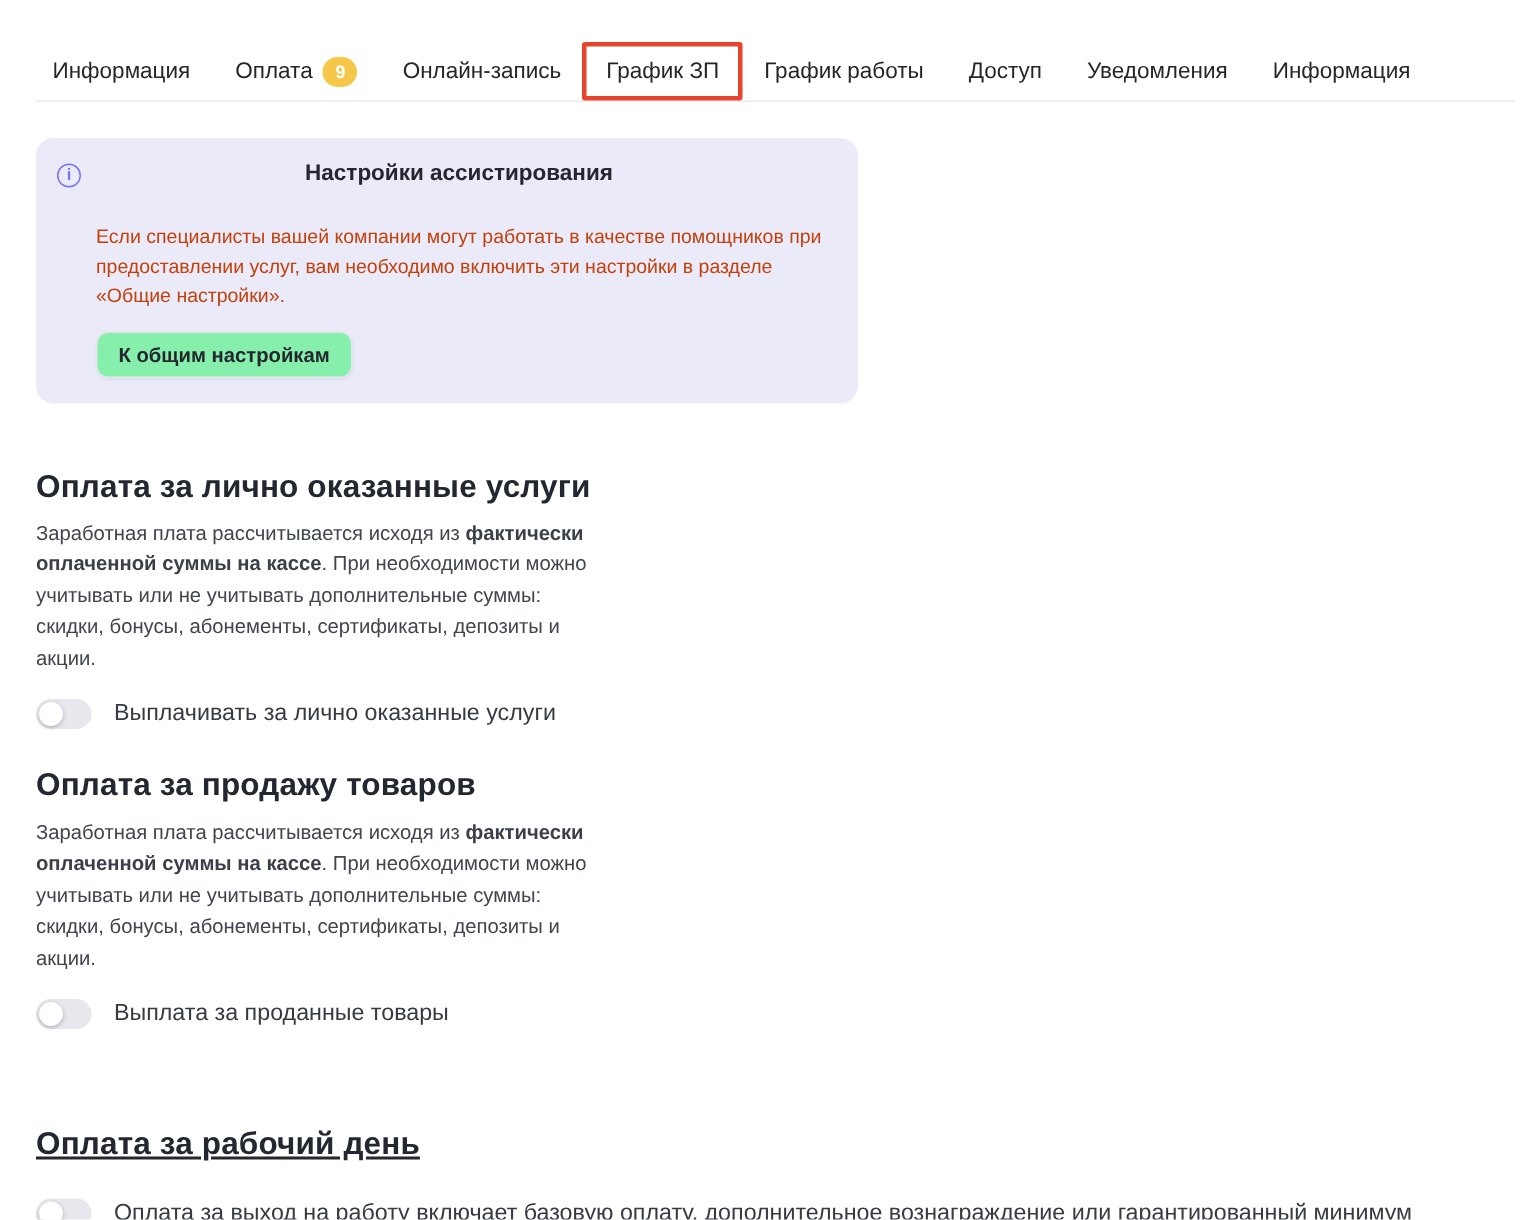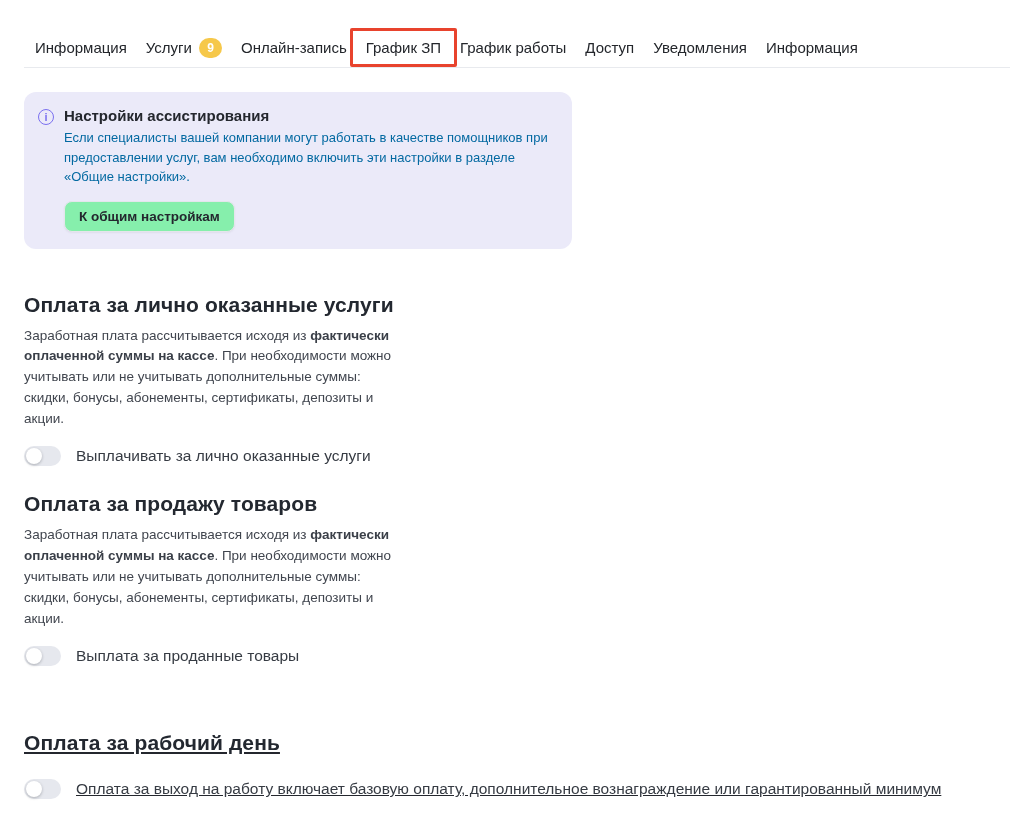--- a/index.html
+++ b/index.html
@@ -7,21 +7,21 @@
   body { font-family: "Liberation Sans", sans-serif; color: #24272e; }
 
   .page { width: 1024px; height: 813px; position: relative; }
 
   
   .tabbar {
     margin: 28px 14px 0 24px;
     height: 40px;
     display: flex;
     align-items: center;
-    gap: 19px;
+    gap: 30px;
     padding-left: 11px;
     border-bottom: 1px solid #e8eaee;
   }
   .tab {
     font-size: 15px;
     font-weight: 500;
     color: #23262b;
     white-space: nowrap;
     cursor: pointer;
     display: flex;
@@ -75,26 +75,27 @@
     font-weight: 700;
     line-height: 1;
     display: flex;
     align-items: center;
     justify-content: center;
   }
   .banner-title {
     font-size: 15px;
     font-weight: 700;
     color: #24272e;
-    margin-bottom: 4px;
+    margin-bottom: 24px;
+    text-align: center;
   }
   .banner-desc {
     font-size: 13px;
     line-height: 1.5;
-    color: #0369a1;
+    color: #c2410c;
     max-width: 486px;
   }
   .banner-btn {
     margin-top: 14px;
     display: inline-block;
     background: #86efac;
     border: 1px solid #e4e6eb;
     border-radius: 8px;
     box-shadow: 0 1px 2px rgba(30, 32, 40, 0.06);
     padding: 7px 14px;
@@ -161,21 +162,21 @@
   }
 </style>
 </head>
 <body>
 
 <div class="page">
 
   <nav class="tabbar">
     <div class="tab">Информация</div>
     <div class="tab">
-      <span>Услуги</span>
+      <span>Оплата</span>
       <span class="badge">9</span>
     </div>
     <div class="tab">Онлайн-запись</div>
     <div class="tab">
       <span>График ЗП</span>
       <span class="annot-box"></span>
     </div>
     <div class="tab">График работы</div>
     <div class="tab">Доступ</div>
     <div class="tab">Уведомления</div>

